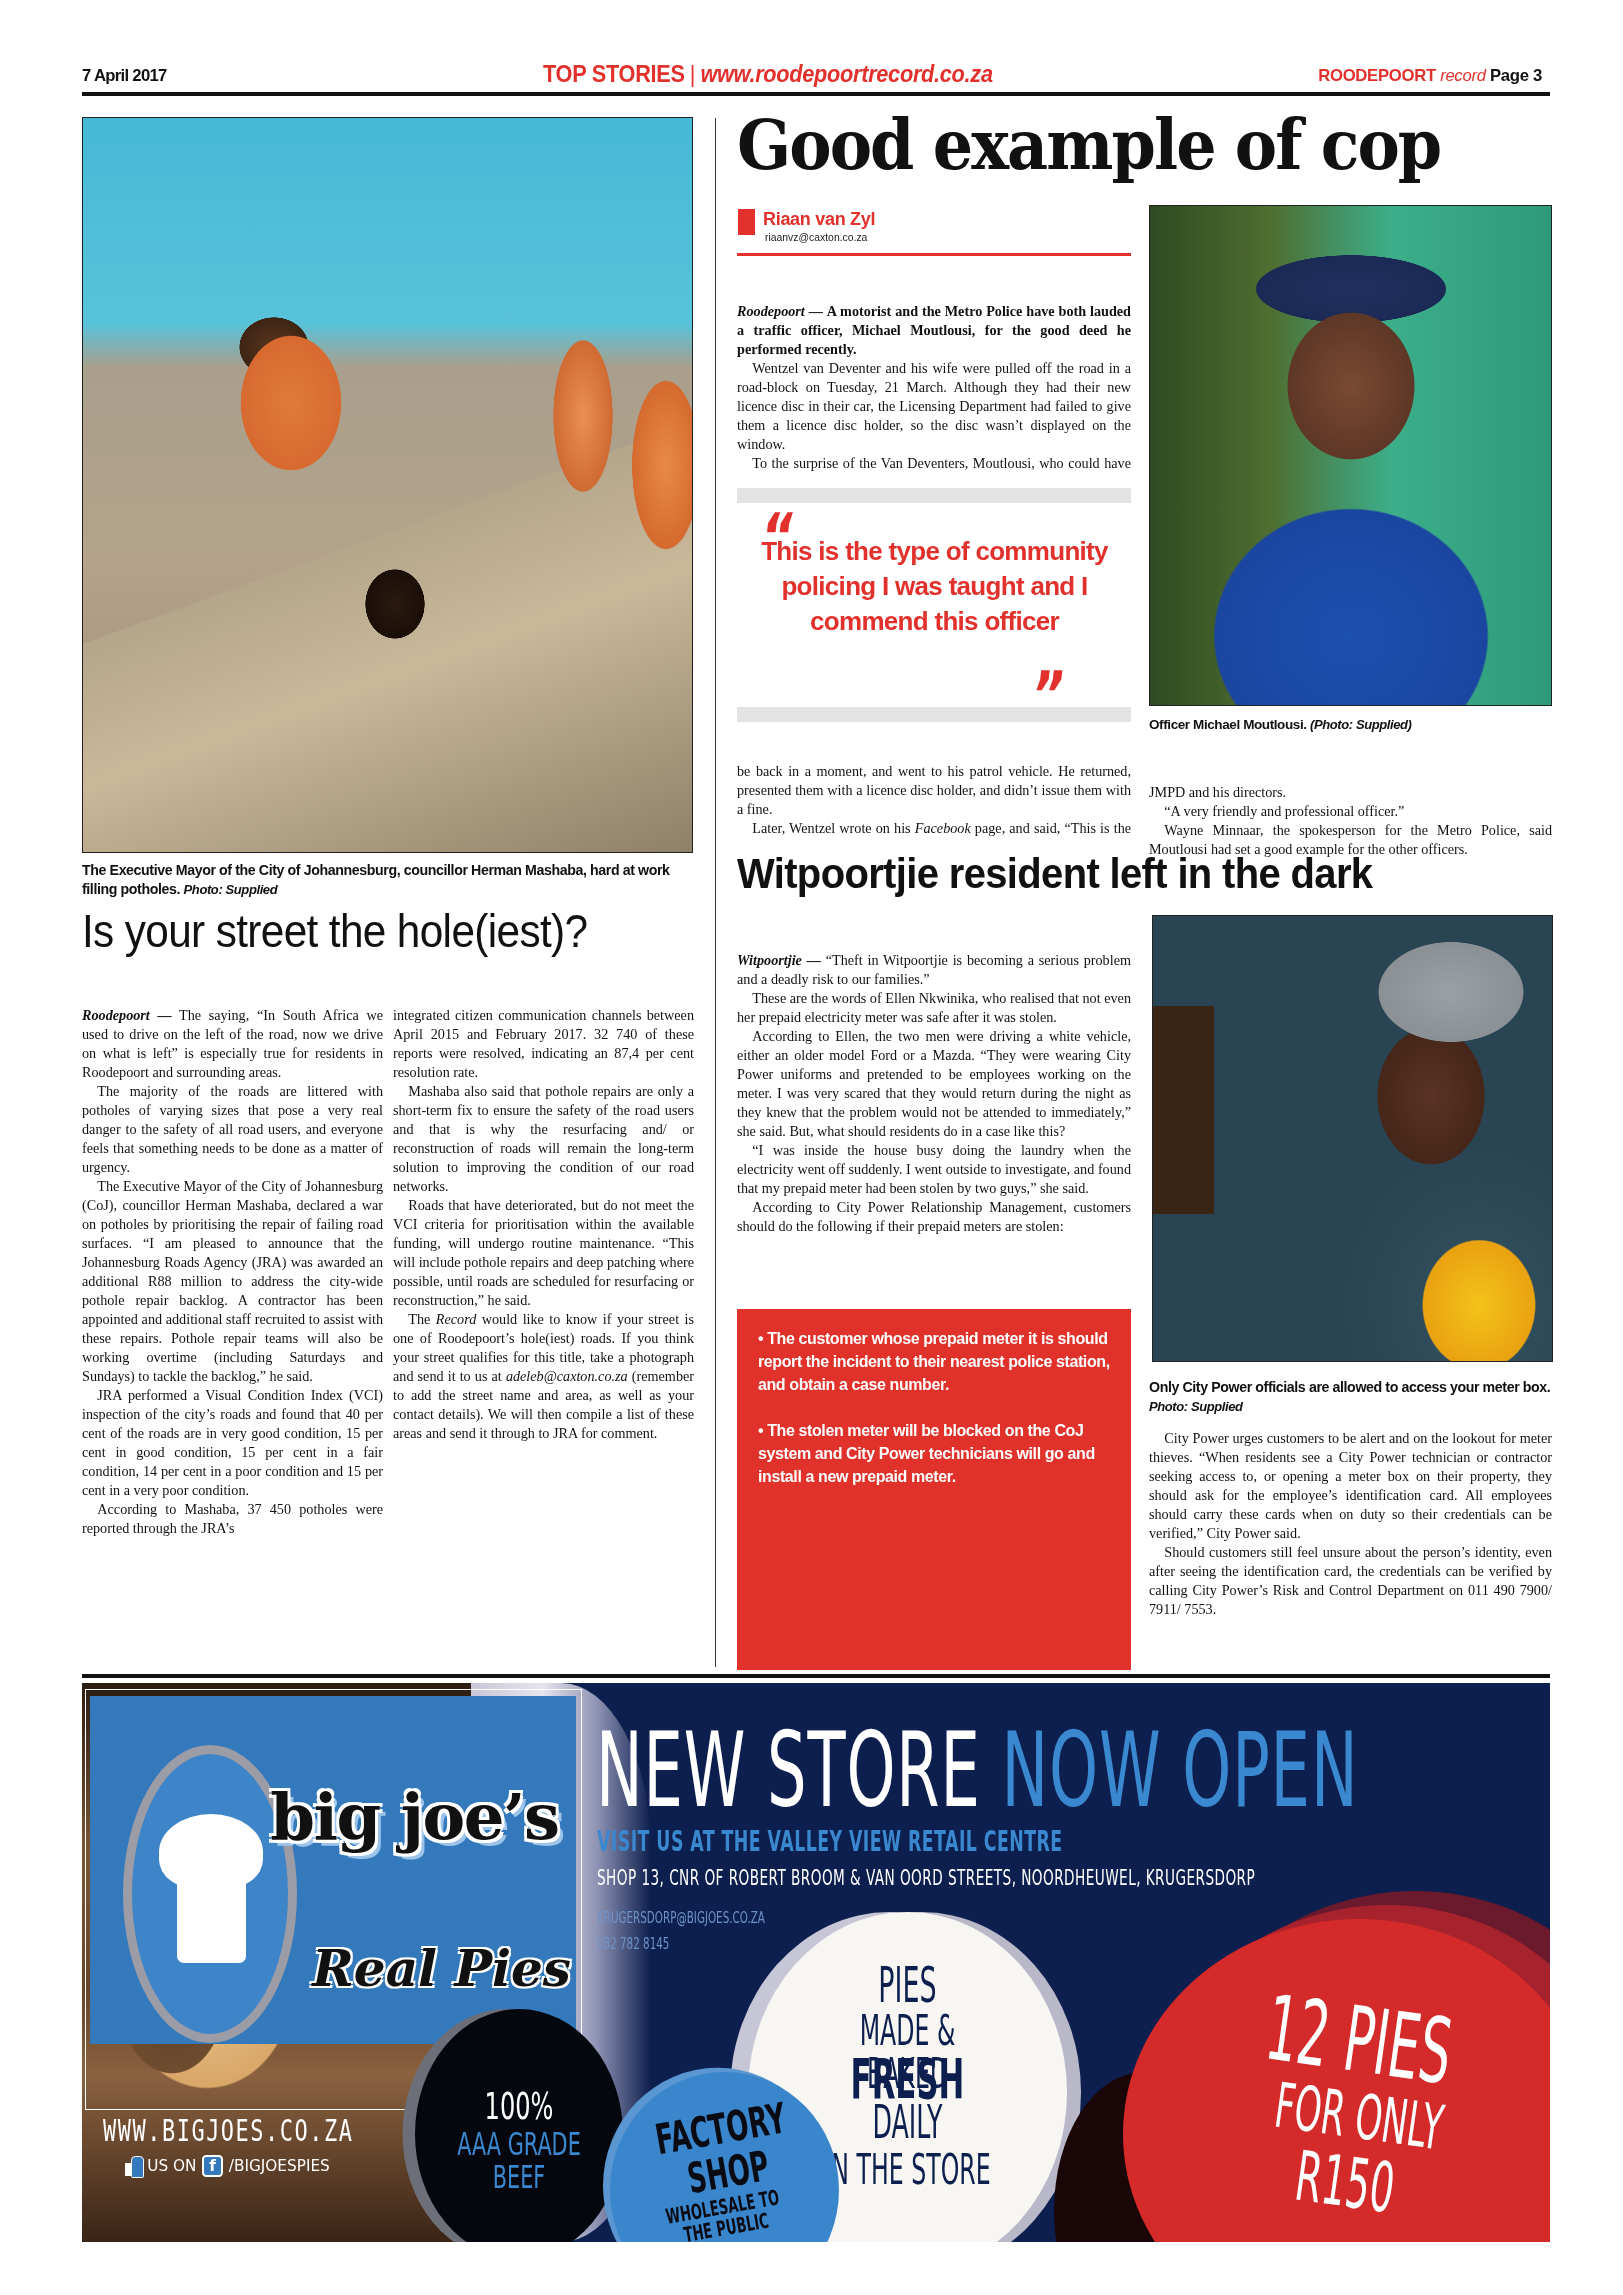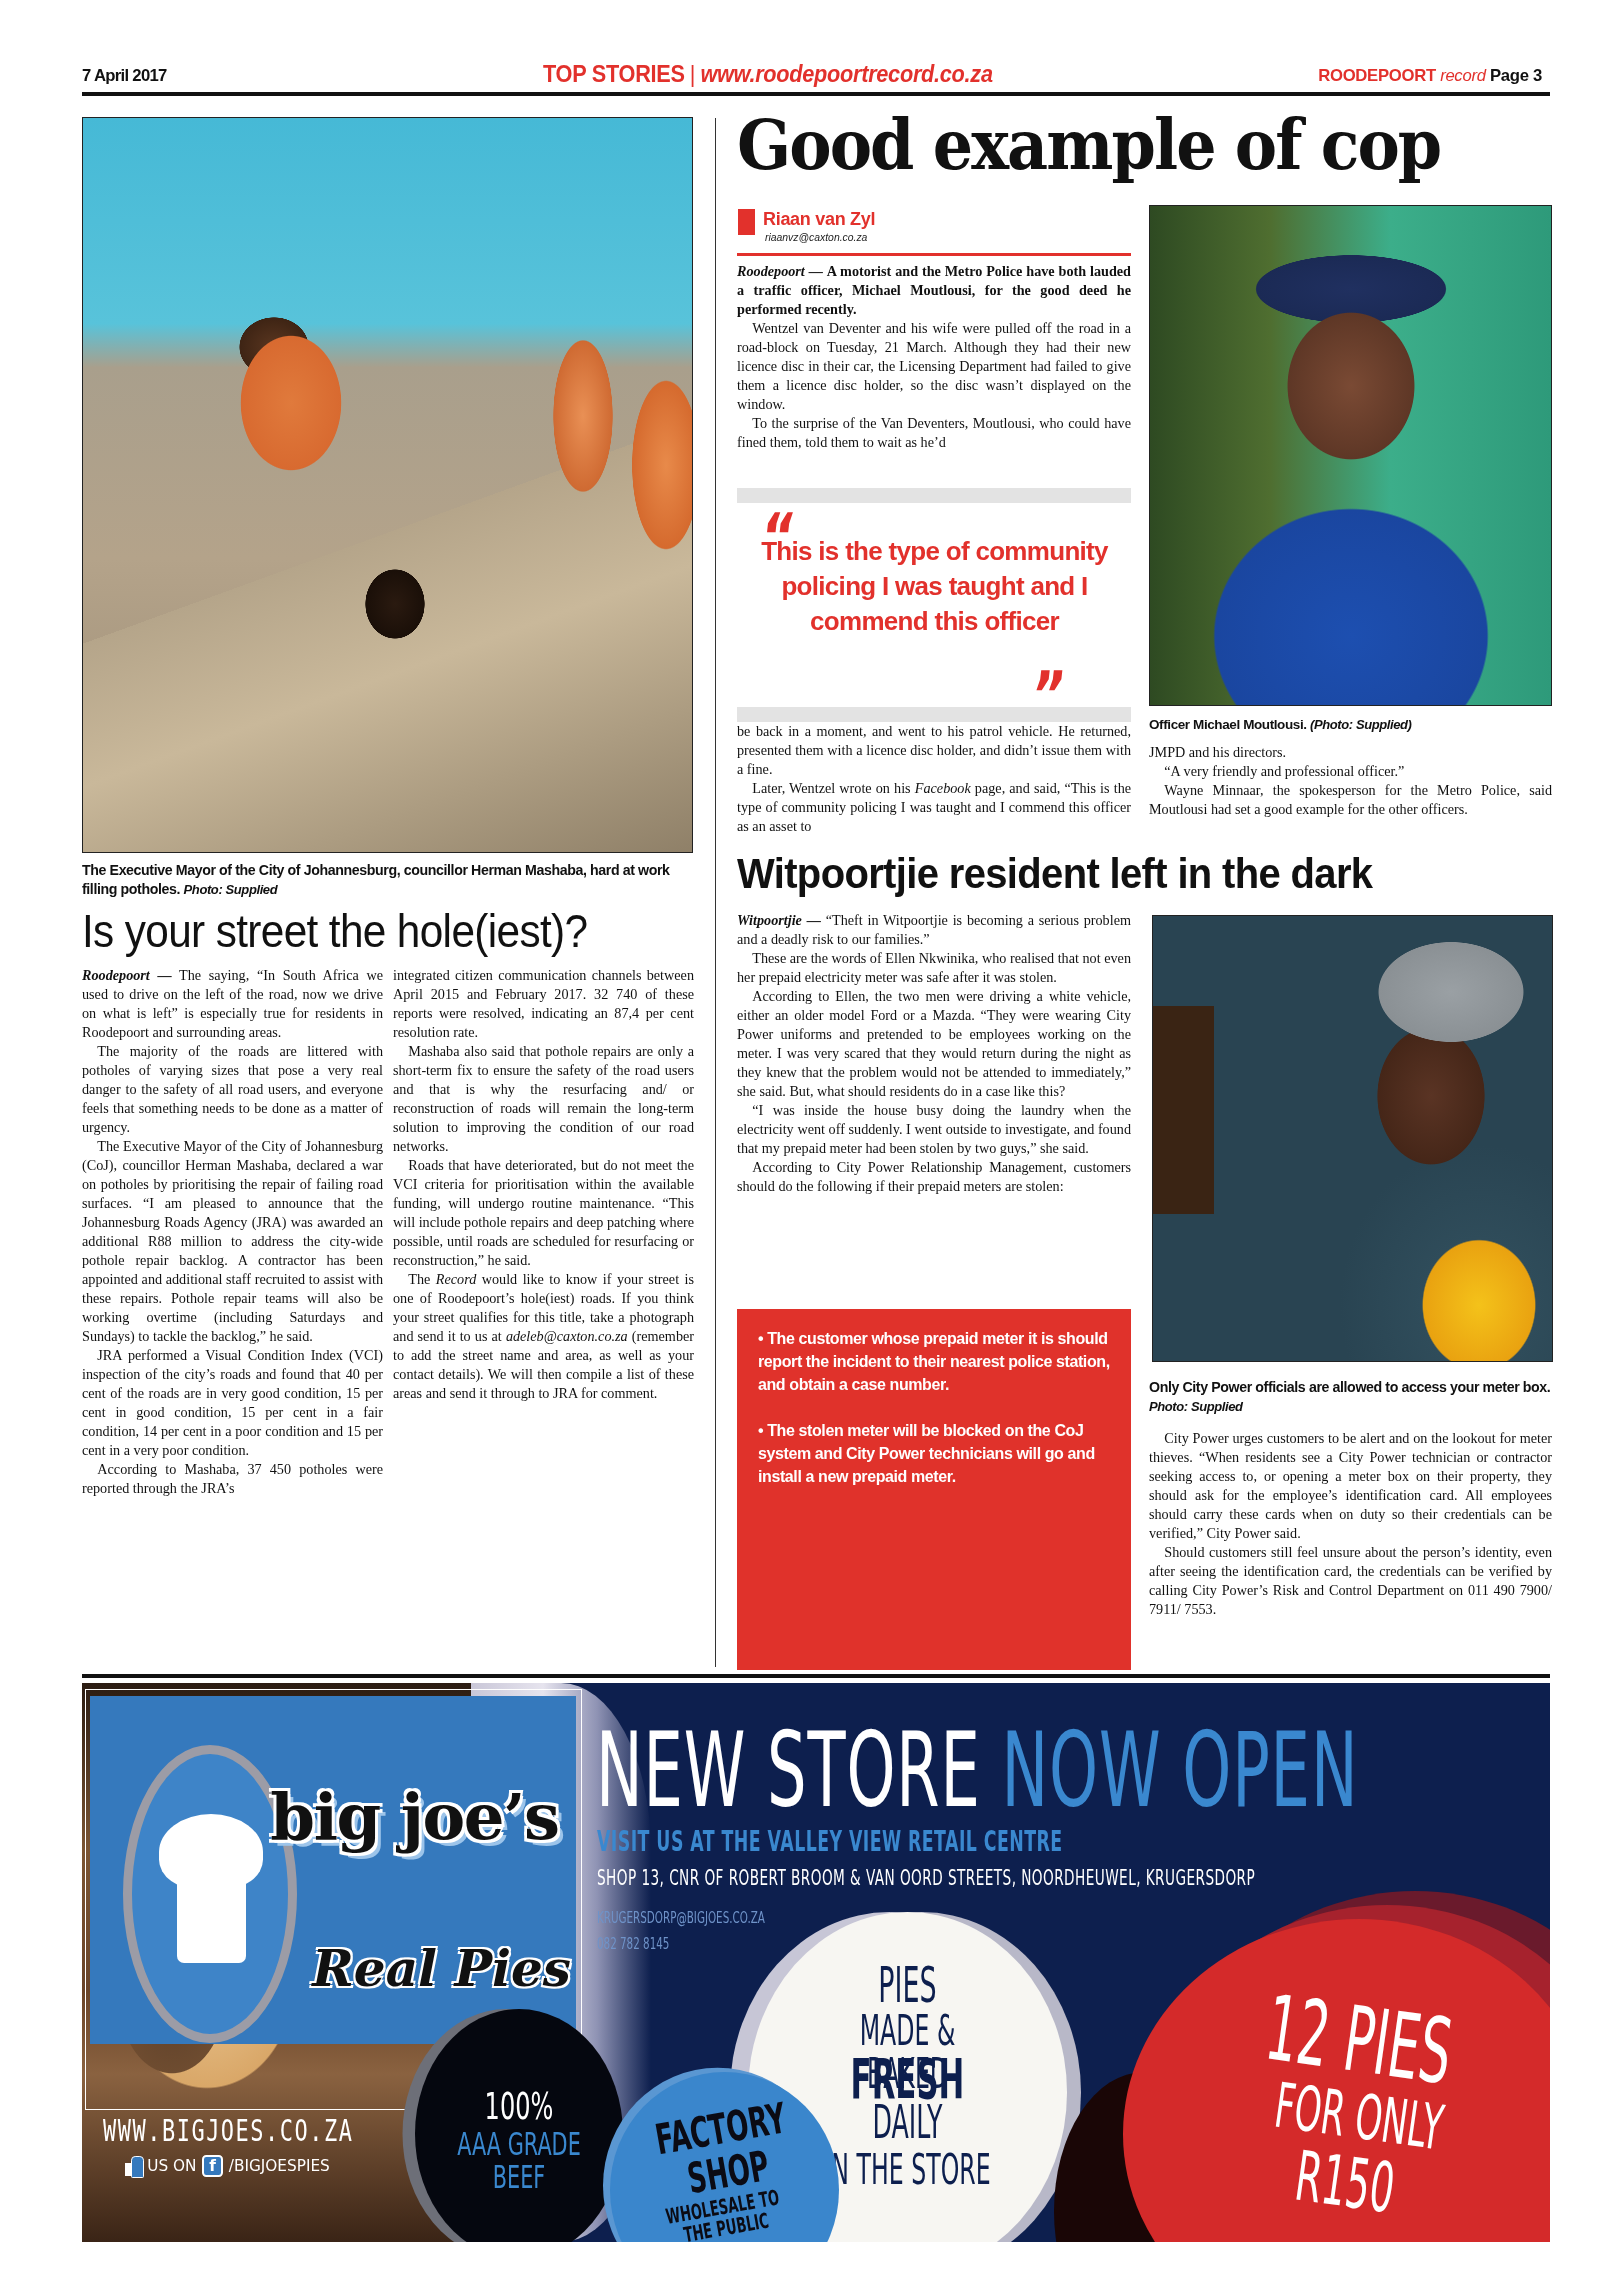--- a/index.html
+++ b/index.html
@@ -55,27 +55,27 @@
 
   
   .hl-cop { left: 737px; top: 110px; font-family: "DejaVu Serif", serif; font-weight: bold; font-size: 69px; letter-spacing: -2.1px; transform: scaleX(0.92); transform-origin: left; white-space: nowrap; color: #111; line-height: 1; }
   .hl-holes { left: 82px; top: 907px; font-family: "Liberation Sans", sans-serif; font-size: 47px; font-weight: normal; white-space: nowrap; letter-spacing: -0.7px; transform: scaleX(0.9); transform-origin: left; line-height: 1; }
   .hl-dark { left: 737px; top: 852px; font-family: "Liberation Sans", sans-serif; font-size: 43px; white-space: nowrap; letter-spacing: -0.7px; transform: scaleX(0.93); transform-origin: left; line-height: 1; }
 
   
   .byline { left: 737px; top: 208px; width: 394px; height: 51px; }
   .byline-bar { position: absolute; left: 1.4px; top: 1.4px; width: 16.7px; height: 26px; background: #e2312c; }
   .byline-name { position: absolute; left: 26px; top: 1.4px; font-family: "Liberation Sans", sans-serif; font-weight: bold; font-size: 18px; color: #e2312c; letter-spacing: -0.3px; }
-  .byline-email { position: absolute; left: 28px; top: 23.6px; font-family: "Liberation Sans", sans-serif; font-style: italic; font-size: 10.4px; color: #222; }
+  .byline-email { position: absolute; left: 28px; top: 23.6px; font-family: "Liberation Sans", sans-serif; font-size: 10.4px; color: #222; }
   .byline-rule { left: 737px; top: 253px; width: 394px; height: 2.8px; background: #e2312c; }
 
   
   .body { font-family: "Liberation Serif", serif; font-size: 14.2px; line-height: 19px; text-align: justify; color: #111; hyphens: auto; }
   .body p { text-indent: 15.3px; }
-  .body p.lead { text-indent: 0; }
+  .body p.lead { text-indent: 0; margin-top: 40px; }
   .body .dateline { font-style: italic; font-weight: bold; }
   .body .leadbold { font-weight: bold; }
   .body em { font-style: italic; }
 
   .cop-col1 { left: 737px; top: 262px; width: 394px; height: 212px; overflow: hidden; }
   .cop-col1b { left: 737px; top: 722px; width: 394px; height: 115px; overflow: hidden; }
   .cop-col2 { left: 1149px; top: 743px; width: 403px; }
 
   .holes-col1 { left: 82px; top: 966px; width: 301px; height: 701px; overflow: hidden; }
   .holes-col2 { left: 393px; top: 966px; width: 301px; height: 701px; overflow: hidden; }

